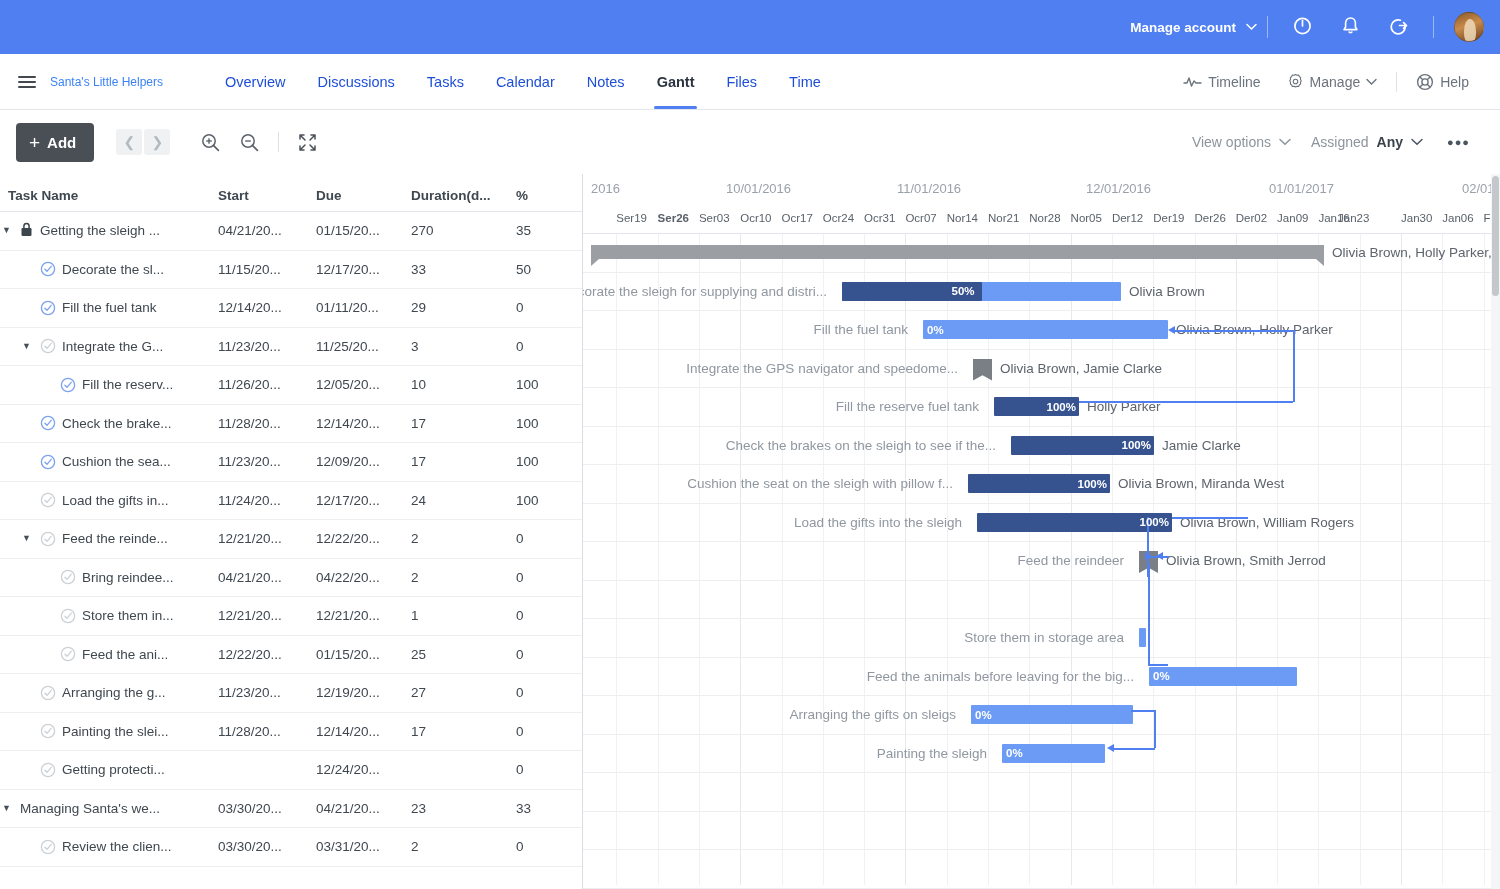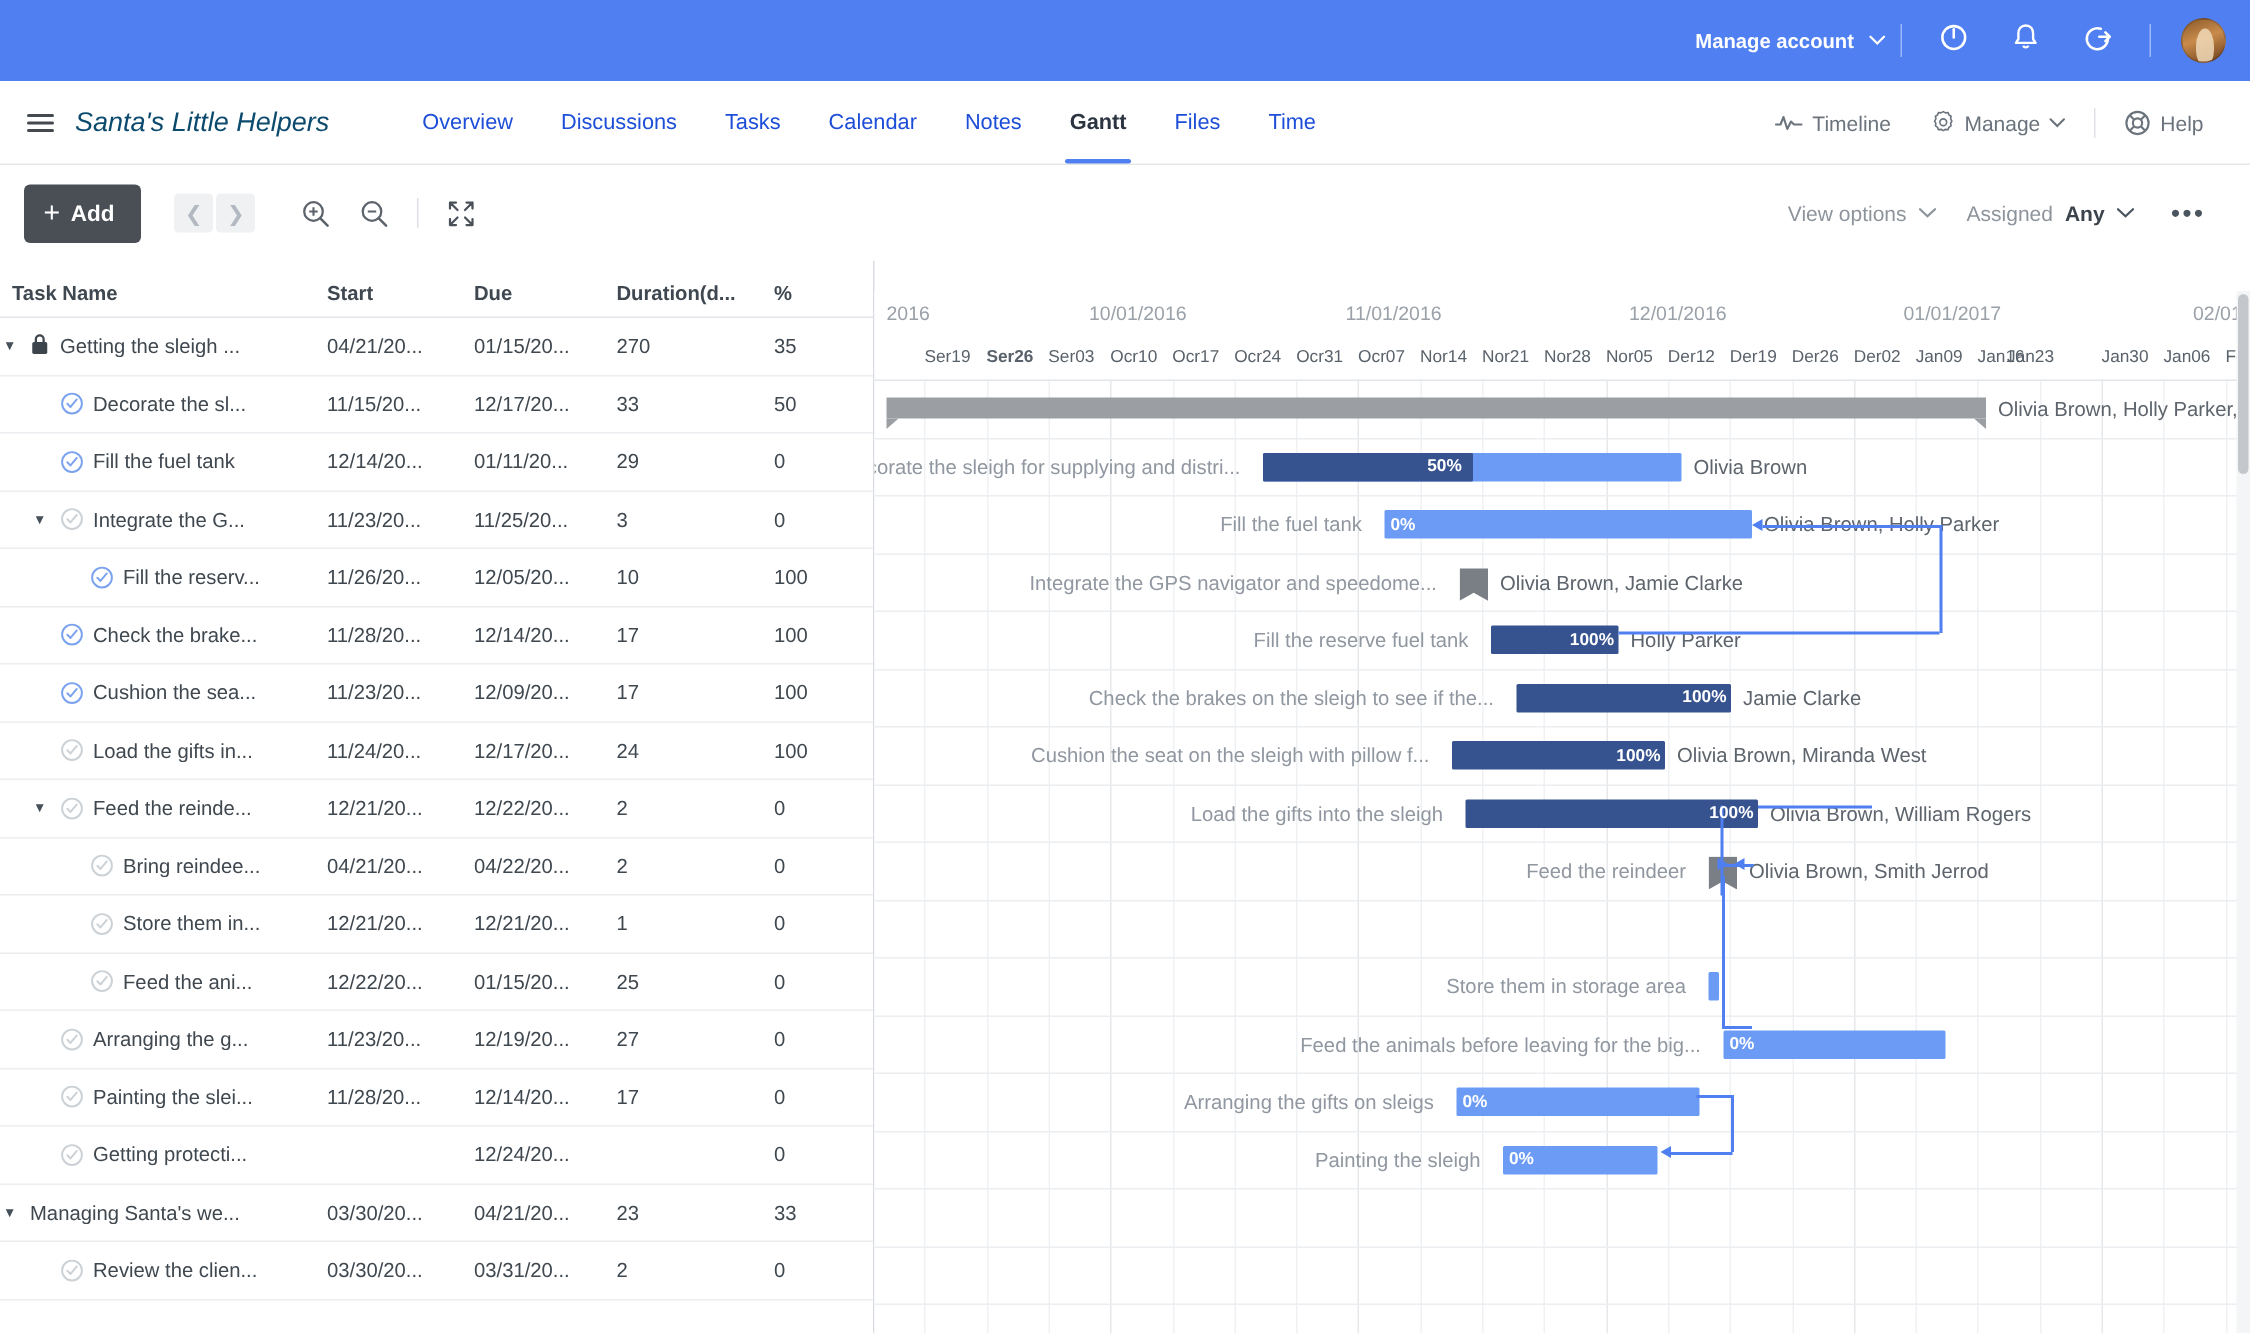--- a/index.html
+++ b/index.html
@@ -46,21 +46,21 @@
   }
 
   
   #projhead {
     height: 56px; background: #ffffff;
     display: flex; align-items: center; padding: 0 18px;
     border-bottom: 1px solid #e4e7ea;
   }
   .burger { width: 18px; display: flex; flex-direction: column; gap: 3px; margin-right: 14px; cursor: pointer; }
   .burger i { display:block; height: 2px; background: #44494f; border-radius: 1px; }
-  .proj-title { font-size: 18px; color: #0c4a6e; font-weight: normal; white-space: nowrap; font-style: italic; }
+  .proj-title { font-size: 12px; color: #3b82f6; font-weight: normal; white-space: nowrap; }
   .proj-tabs { display: flex; align-items: center; margin-left: 46px; height: 100%; }
   .ptab {
     font-size: 14.5px; color: #1d4ed8; padding: 0 16px;
     height: 100%; display: flex; align-items: center; cursor: pointer;
     position: relative;
   }
   .ptab.active { color: #2b3440; font-weight: bold; }
   .ptab.active::after {
     content: ""; position: absolute; left: 13px; right: 13px; bottom: 0;
     height: 3px; background: #4f7ff0; border-radius: 2px;
@@ -124,21 +124,21 @@
     width: 12px; flex: 0 0 12px; color: #46505a; font-size: 9px; line-height: 1;
     cursor: pointer;
   }
   .caret.blank { visibility: hidden; }
   .chk { flex: 0 0 16px; width:16px; height:16px; }
   .lock { flex: 0 0 14px; }
   .tlabel { overflow: hidden; text-overflow: ellipsis; white-space: nowrap; }
   .tcell { color: #3f474f; }
 
   
-  #ganttPane { flex: 1; position: relative; overflow: hidden; background: #fff; margin-top: 20px; }
+  #ganttPane { flex: 1; position: relative; overflow: hidden; background: #fff; }
   .gmonths {
     height: 34px; position: relative; font-size: 13px; color: #9aa1a8;
   }
   .gmonth { position: absolute; top: 7px; white-space: nowrap; }
   .gweeks {
     height: 26px; position: relative; font-size: 11.5px; color: #59616a;
     border-bottom: 1px solid #e2e5e9;
   }
   .gweek { position: absolute; top: 4px; white-space: nowrap; overflow: hidden; }
   .gbody { position: relative; height: 651px; }

